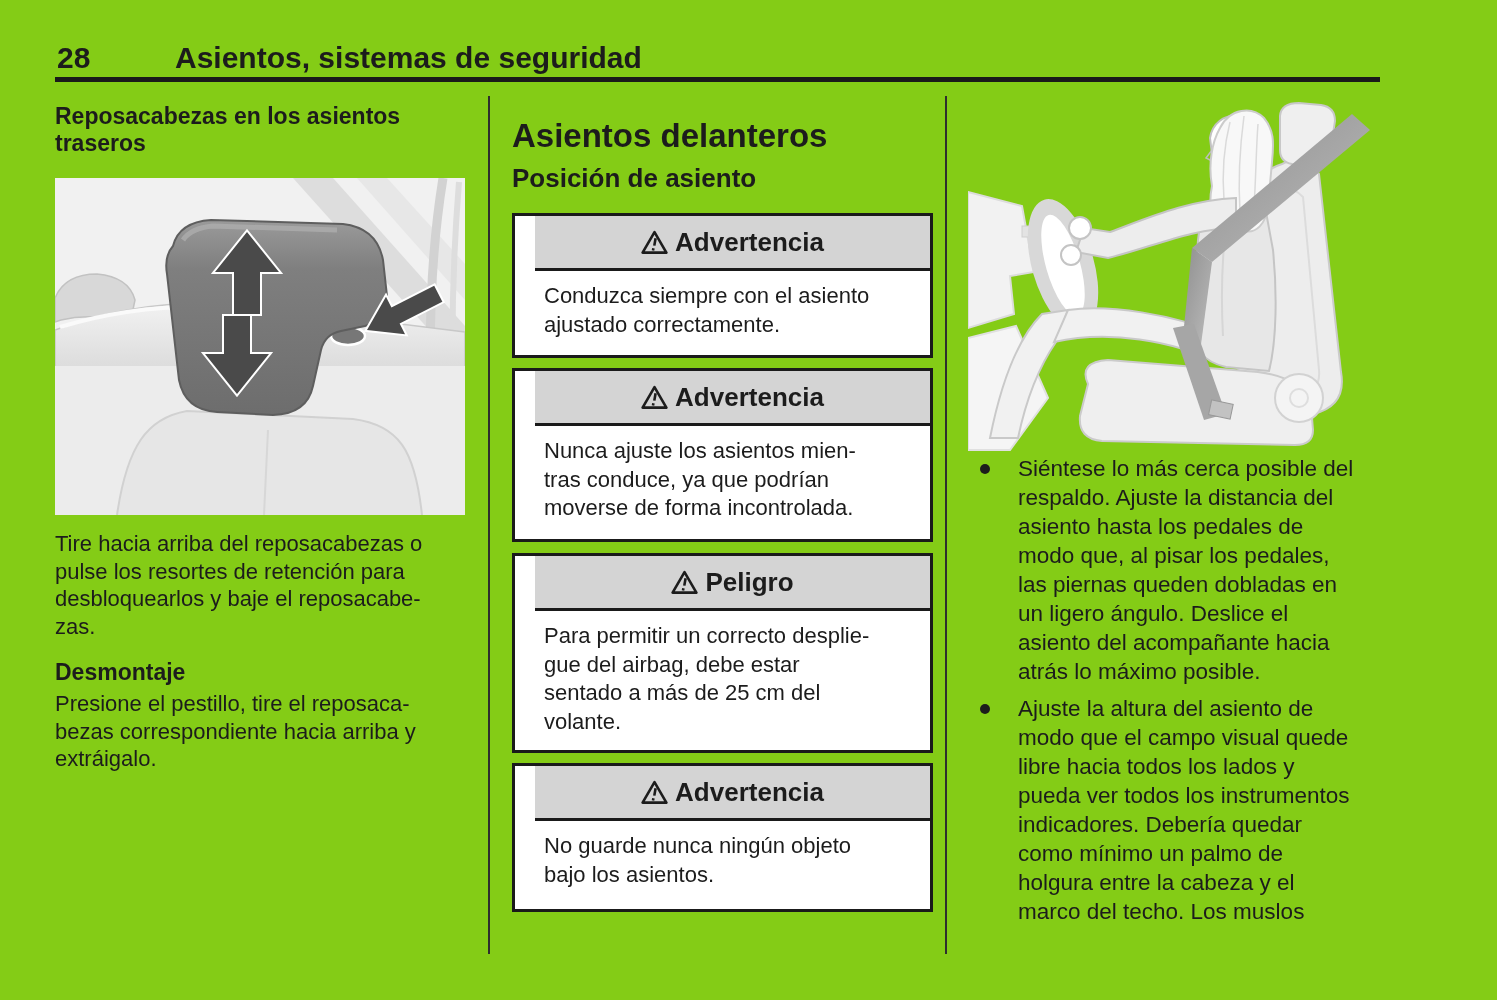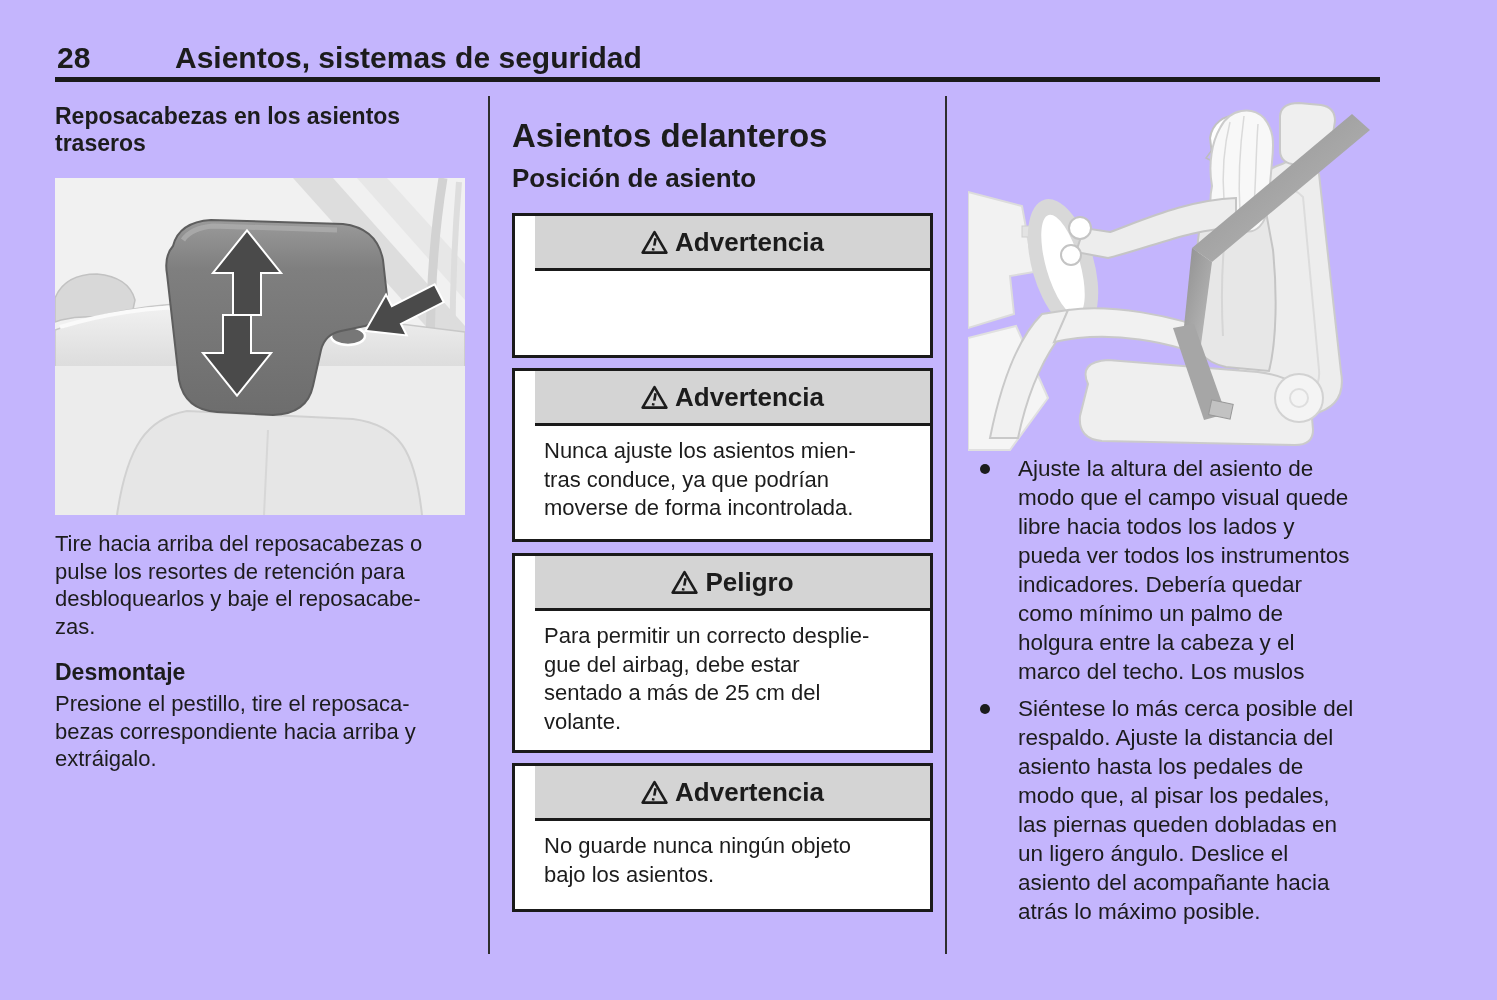--- a/index.html
+++ b/index.html
@@ -1,18 +1,18 @@
 <!DOCTYPE html>
 <html><head>
 <meta charset="utf-8">
 <style>
   * { margin:0; padding:0; box-sizing:border-box; }
   html,body { background:#ffffff; }
   .page {
-    position:relative; width:1497px; height:1000px; background:#c4b5fd;
+    position:relative; width:1497px; height:1000px; background:#84cc16;
     font-family:"Liberation Sans","DejaVu Sans",sans-serif; color:#1c1c1c;
     overflow:hidden;
   }
   
   .page-number { position:absolute; left:57px; top:41px; font-size:30px; font-weight:bold; }
   .section-title { position:absolute; left:175px; top:41px; font-size:30px; font-weight:bold; }
   .header-rule { position:absolute; left:55px; top:77px; width:1325px; height:5px; background:#1a1a1a; }
   
   .col-sep { position:absolute; top:96px; width:2px; height:858px; background:#2e2e2e; }
   .sep-1 { left:488px; }
@@ -126,20 +126,22 @@
     <h3 class="h-medium">Posición de asiento</h3>
 
     <div class="caution-box box-0">
       <div class="caution-head">
         <svg class="tri-icon" viewBox="0 0 27 25">
           <path d="M13.5 2.2 L25.4 22.6 H1.6 Z" fill="none" stroke="#1c1c1c" stroke-width="2.6" stroke-linejoin="round"></path>
           <path d="M14.6 8.2 L13.3 15.6 M12.4 18.2 L12 20.5" stroke="#1c1c1c" stroke-width="2.6" fill="none"></path>
         </svg>
         <span>Advertencia</span>
       </div>
+      <div class="caution-body pre">Conduzca siempre con el asiento
+ajustado correctamente.</div>
     </div>
 
     <div class="caution-box box-1">
       <div class="caution-head">
         <svg class="tri-icon" viewBox="0 0 27 25">
           <path d="M13.5 2.2 L25.4 22.6 H1.6 Z" fill="none" stroke="#1c1c1c" stroke-width="2.6" stroke-linejoin="round"></path>
           <path d="M14.6 8.2 L13.3 15.6 M12.4 18.2 L12 20.5" stroke="#1c1c1c" stroke-width="2.6" fill="none"></path>
         </svg>
         <span>Advertencia</span>
       </div>
@@ -222,38 +224,38 @@
       <circle cx="112" cy="128" r="11" fill="#ffffff" stroke="#c4c4c4" stroke-width="2"></circle>
       <circle cx="103" cy="155" r="10" fill="#ffffff" stroke="#c4c4c4" stroke-width="2"></circle>
 
       <polygon points="384,14 402,30 244,162 224,148" fill="url(#beltGrad)"></polygon>
       <polygon points="224,148 244,162 232,252 214,246" fill="url(#beltGrad)"></polygon>
       <polygon points="205,228 226,224 258,314 236,320" fill="#a6a6a6"></polygon>
       <rect x="242" y="302" width="22" height="15" fill="#c2c2c2" stroke="#989898" transform="rotate(12 253 309)"></rect>
     </svg>
 
     <ul class="bullet-list">
+      <li class="bullet-item">
+        <span class="bullet-dot"></span>
+        <span class="pre">Siéntese lo más cerca posible del
+respaldo. Ajuste la distancia del
+asiento hasta los pedales de
+modo que, al pisar los pedales,
+las piernas queden dobladas en
+un ligero ángulo. Deslice el
+asiento del acompañante hacia
+atrás lo máximo posible.</span>
+      </li>
       <li class="bullet-item">
         <span class="bullet-dot"></span>
         <span class="pre">Ajuste la altura del asiento de
 modo que el campo visual quede
 libre hacia todos los lados y
 pueda ver todos los instrumentos
 indicadores. Debería quedar
 como mínimo un palmo de
 holgura entre la cabeza y el
 marco del techo. Los muslos</span>
       </li>
-      <li class="bullet-item">
-        <span class="bullet-dot"></span>
-        <span class="pre">Siéntese lo más cerca posible del
-respaldo. Ajuste la distancia del
-asiento hasta los pedales de
-modo que, al pisar los pedales,
-las piernas queden dobladas en
-un ligero ángulo. Deslice el
-asiento del acompañante hacia
-atrás lo máximo posible.</span>
-      </li>
     </ul>
   </section>
 
 </div>
 
 </body></html>

